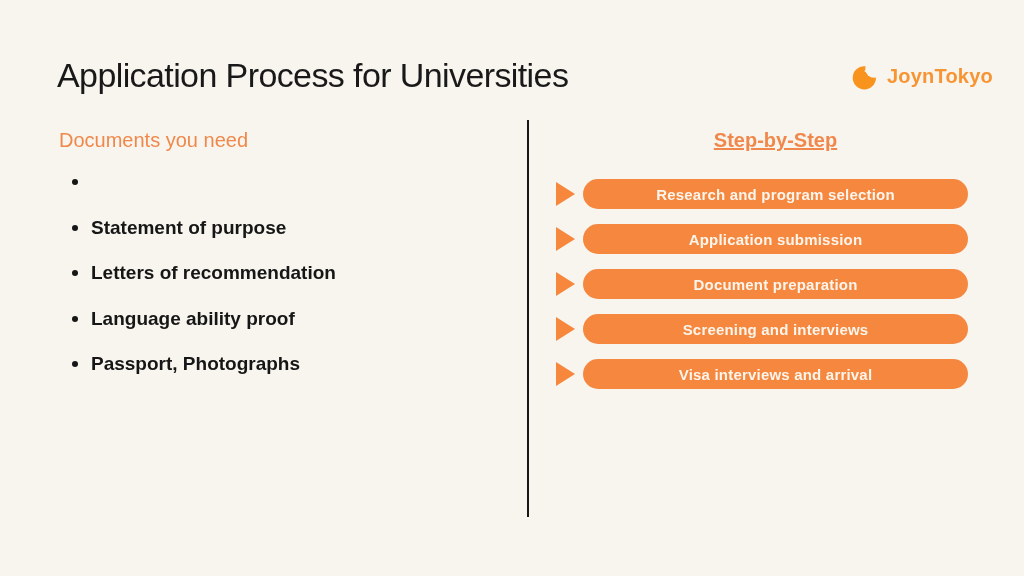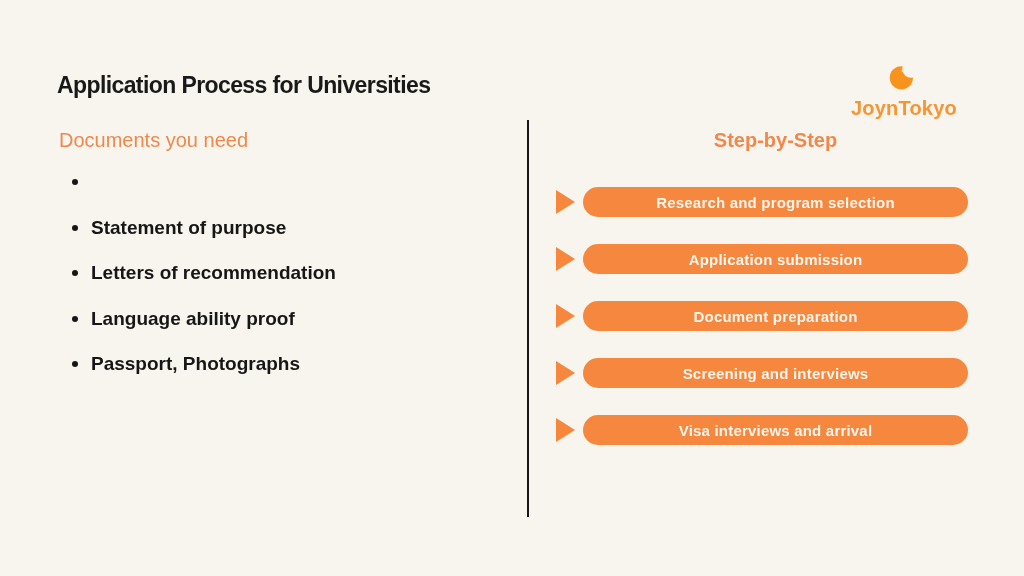--- a/index.html
+++ b/index.html
@@ -12,33 +12,31 @@
   }
   .canvas {
     position: absolute;
     width: 1024px; height: 576px;
     background: #F8F5EE;
   }
   
   .title {
     position: absolute;
     left: 57px; top: 56px;
-    font-size: 23px;
-    font-weight: 700;
+    font-size: 34px;
+    font-weight: 400;
     letter-spacing: -0.6px;
     color: #191919;
-    margin-top: 16px;
   }
   .logo {
     position: absolute;
     left: 851px; top: 61px;
     display: flex;
     align-items: center;
     gap: 5px;
-    flex-direction: column;
   }
   .logo-icon { width: 31px; height: 31px; display: block; }
   .brand {
     font-size: 20px;
     font-weight: 700;
     letter-spacing: 0.2px;
     color: #F79433;
   }
   
   .doc-heading {
@@ -78,27 +76,28 @@
   }
   
   .steps-heading {
     position: absolute;
     left: 583px; top: 129px;
     width: 385px;
     text-align: center;
     font-size: 20px;
     font-weight: 700;
     color: #F0884B;
+    text-decoration: underline;
   }
   .steps {
     position: absolute;
-    left: 556px; top: 187px;
+    left: 556px; top: 179px;
     display: flex;
     flex-direction: column;
-    gap: 27px;
+    gap: 15px;
   }
   .step-row { display: flex; align-items: center; }
   .tri {
     width: 0; height: 0;
     border-left: 19px solid #F6873D;
     border-top: 12px solid transparent;
     border-bottom: 12px solid transparent;
     margin-right: 8px;
     flex: 0 0 auto;
   }

